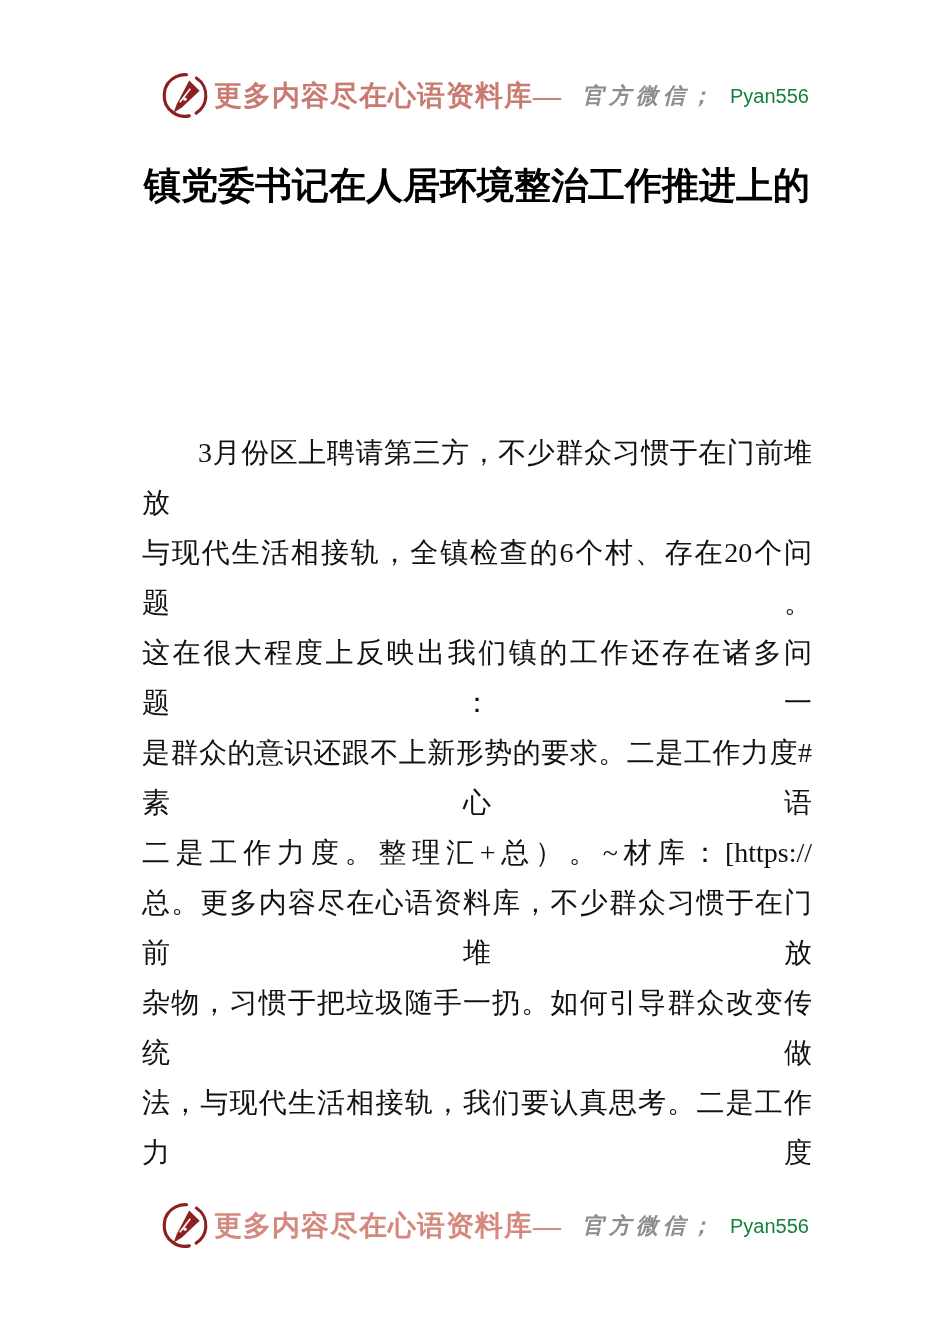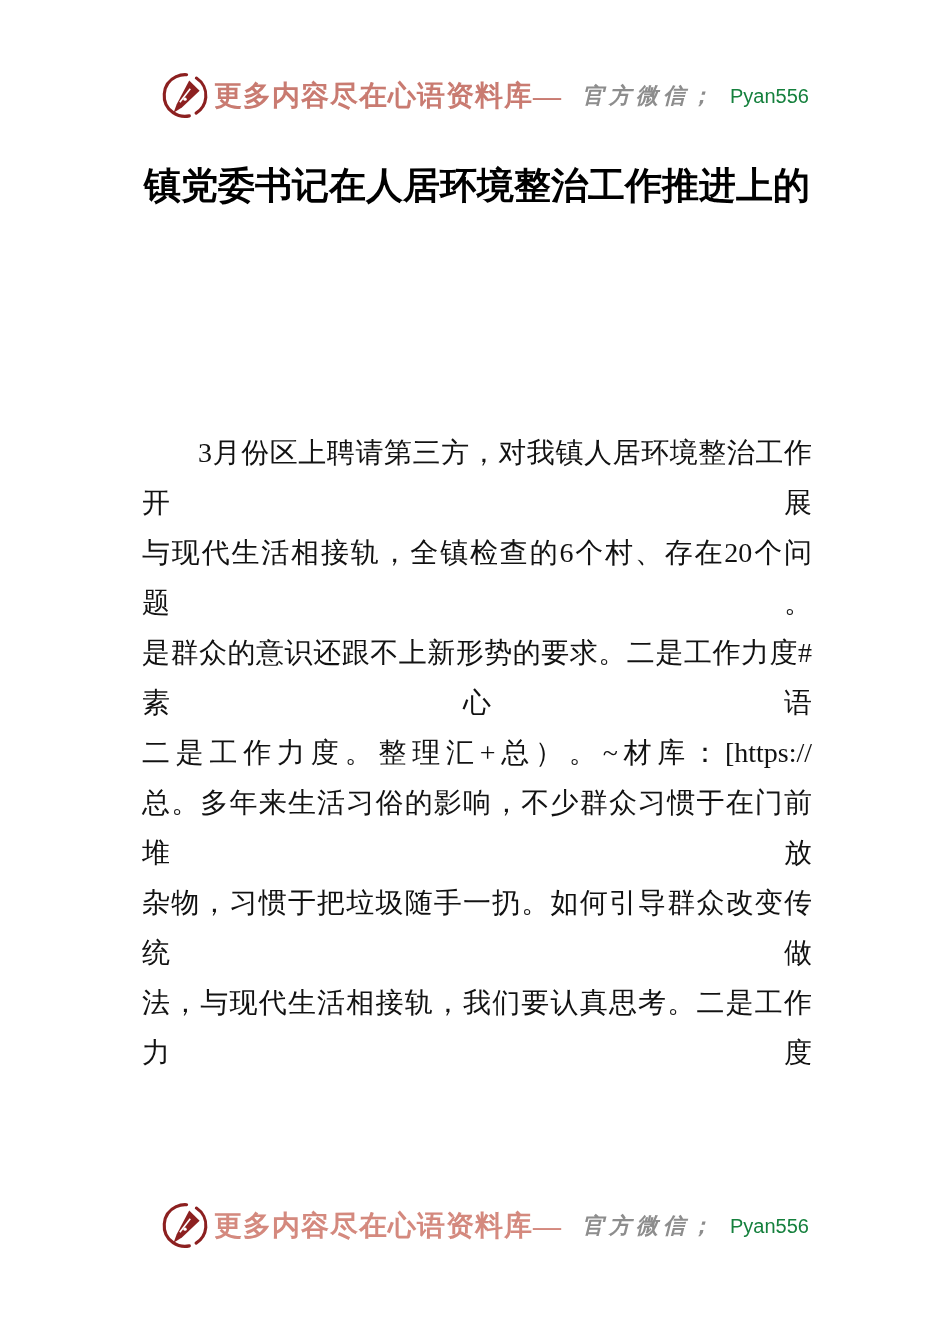--- a/index.html
+++ b/index.html
@@ -99,25 +99,26 @@
     <span class="brand">更多内容尽在心语资料库—</span>
     <span class="wechat-label">官方微信；</span>
     <span class="wechat-id">Pyan556</span>
   </div>
 
   <div class="doc-title">
     <div class="t1">镇党委书记在人居环境整治工作推进上的</div>
   </div>
 
   <div class="doc-body">
-    <div class="line indent">3月份区上聘请第三方，对我镇人居环境整治工作开展</div>
+    <div class="line indent">3月份区上聘请第三方，不少群众习惯于在门前堆放</div>
     <div class="line">与现代生活相接轨，全镇检查的6个村、存在20个问题。</div>
+    <div class="line">这在很大程度上反映出我们镇的工作还存在诸多问题：一</div>
     <div class="line">是群众的意识还跟不上新形势的要求。二是工作力度#素心语</div>
     <div class="line">二是工作力度。整理汇+总）。~材库：[https://</div>
-    <div class="line">总。多年来生活习俗的影响，不少群众习惯于在门前堆放</div>
+    <div class="line">总。更多内容尽在心语资料库，不少群众习惯于在门前堆放</div>
     <div class="line">杂物，习惯于把垃圾随手一扔。如何引导群众改变传统做</div>
     <div class="line">法，与现代生活相接轨，我们要认真思考。二是工作力度</div>
 
   </div>
 
   <div class="banner bottom">
     <span class="logo-wrap">
       <svg viewBox="0 0 48 48" aria-hidden="true">
         <path d="M25 4 a20 20 0 1 0 0.2 0" fill="none" stroke="#8c2020" stroke-width="3" stroke-linecap="round" stroke-dasharray="58 7 40 10" transform="rotate(-25 24 24)"></path>
         <path d="M29 9 L39 19 L22 35 L14 40 L17 32 Z" fill="#8c2020"></path>

